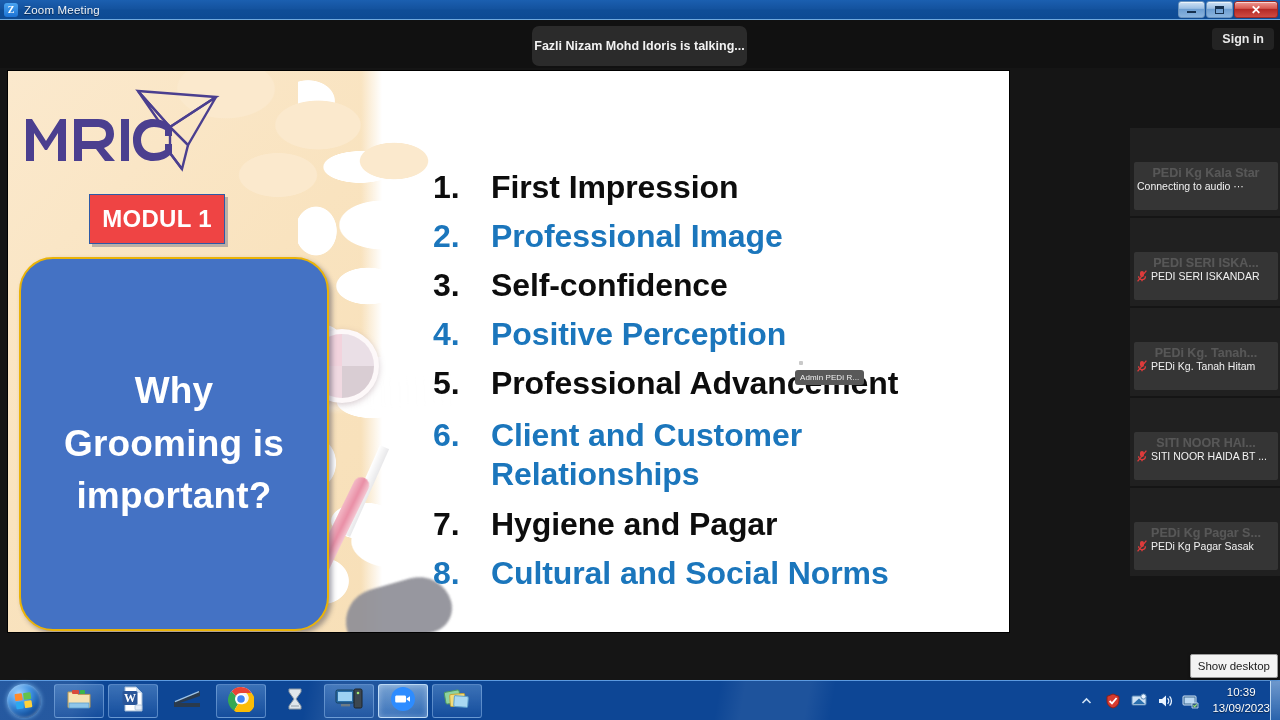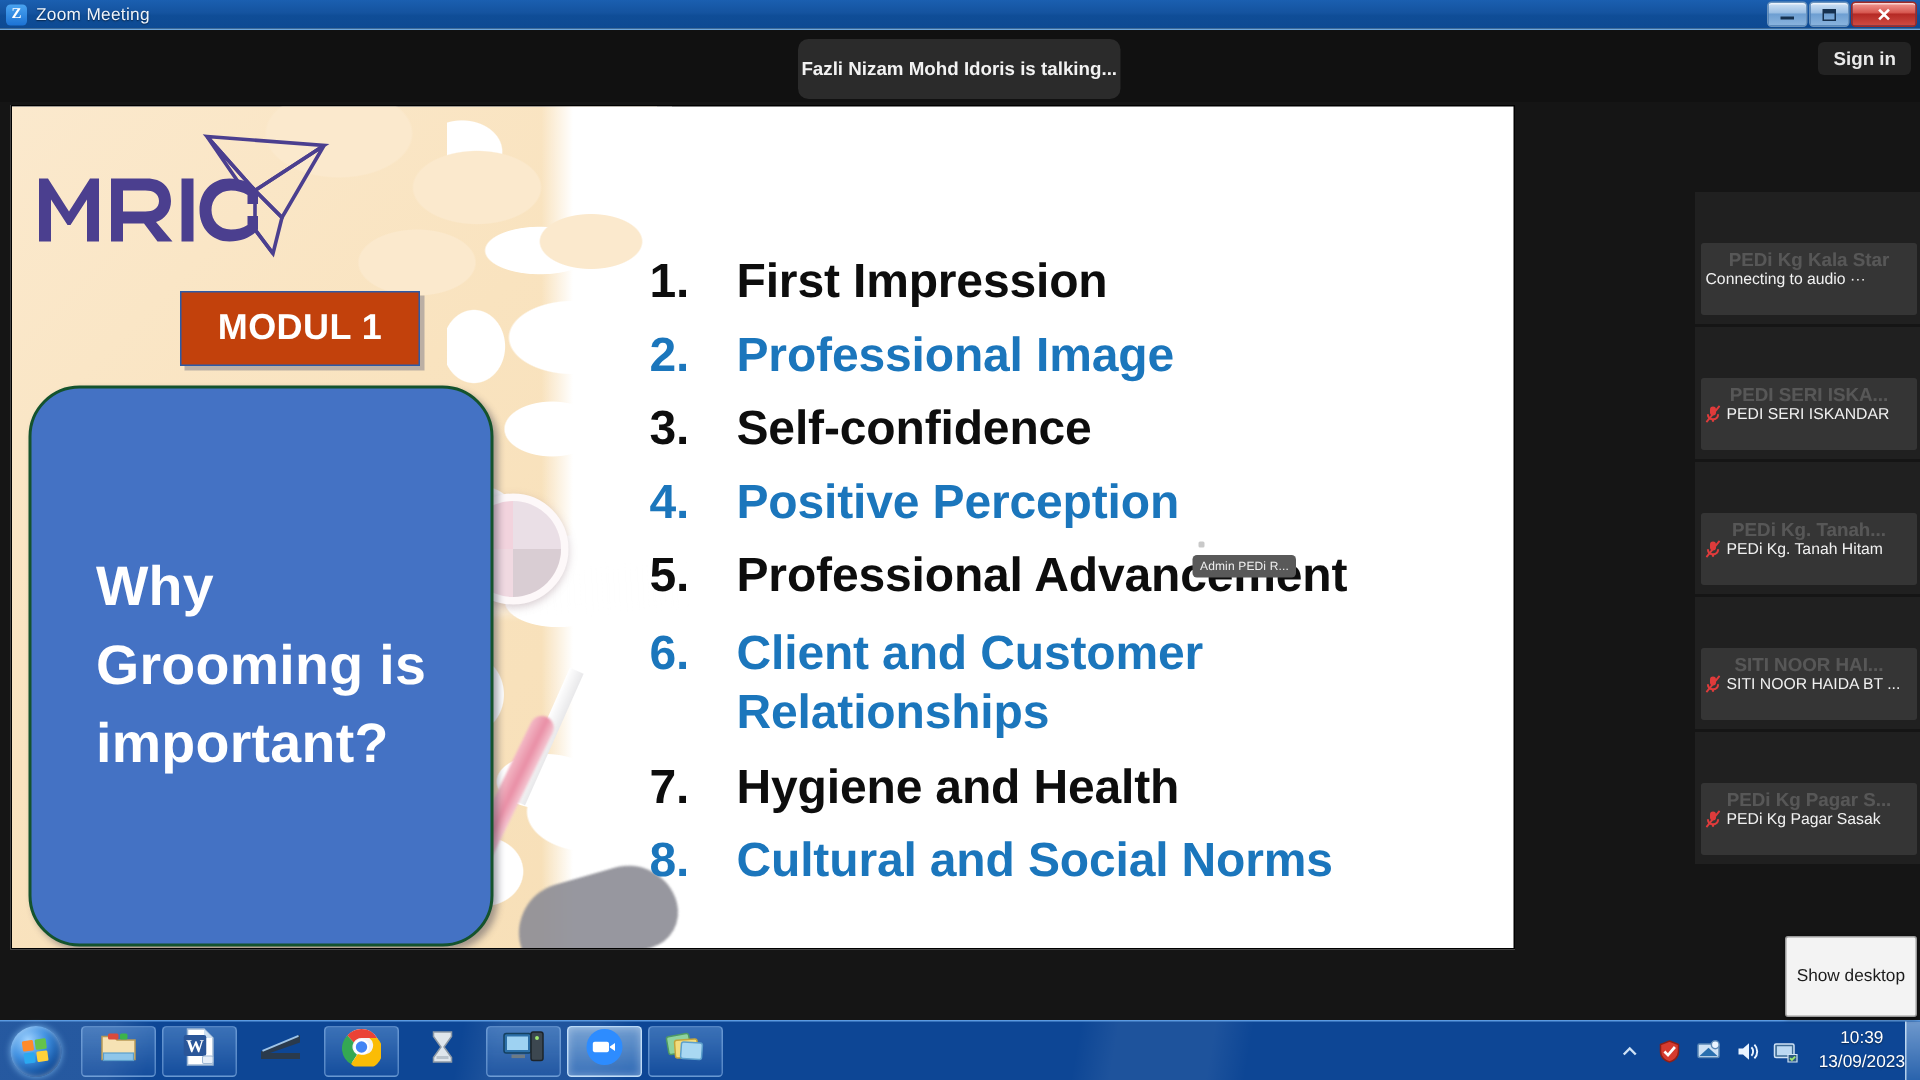--- a/index.html
+++ b/index.html
@@ -176,38 +176,38 @@
   }
 
   .logo {
     position: absolute; left: 12px; top: 12px;
     width: 210px; height: 92px;
   }
   .logo svg { display: block; }
 
   .modul-badge {
     position: absolute; left: 81px; top: 123px;
-    width: 160px; height: 50px;
-    background: #c2410c;
+    width: 136px; height: 50px;
+    background: #ef4444;
     border: 1px solid #2d5aa6;
     box-shadow: 3px 3px 0 rgba(110,110,130,.45);
     display: flex; align-items: center; justify-content: center;
     color: #ffffff; font-size: 24px; font-weight: bold;
     letter-spacing: .3px;
-    margin-left: 31px;
   }
 
   .why-card {
     position: absolute; left: 11px; top: 186px;
     width: 310px; height: 374px;
     background: #4472c4;
-    border: 2px solid #14532d;
+    border: 2px solid #eab308;
     border-radius: 34px;
     box-shadow: 3px 3px 5px rgba(60,60,80,.45);
     display: flex; align-items: center; justify-content: center;
+    text-align: center;
   }
   .why-card .why-text {
     color: #ffffff; font-size: 37px; font-weight: bold; line-height: 1.42;
     letter-spacing: .2px;
   }
 
   
   .slide-list {
     position: absolute; left: 425px; top: 100px;
     width: 560px;
@@ -328,21 +328,21 @@
   }
   .show-desktop-bar {
     position: absolute; right: 0; top: 0; width: 10px; height: 40px;
     background: linear-gradient(180deg, rgba(190,220,250,.55), rgba(90,150,215,.35));
     border-left: 1px solid rgba(220,240,255,.75);
   }
   .show-desktop-tip {
     position: absolute; right: 2px; bottom: 42px;
     background: #f3f3f3; border: 1px solid #9a9a9a;
     color: #1b1b1b; font-size: 11.5px;
-    padding: 20px 7px;
+    padding: 5px 7px;
     border-radius: 2px;
     box-shadow: 0 1px 3px rgba(0,0,0,.5);
     white-space: nowrap;
   }
 </style>
 </head>
 <body>
 
 <div id="app">
 
@@ -431,21 +431,21 @@
         <div class="li dark">
           <span class="num">5.</span>
           <span class="txt">Professional Advancement</span>
         </div>
         <div class="li blue two-line">
           <span class="num">6.</span>
           <span class="txt">Client and Customer Relationships</span>
         </div>
         <div class="li dark">
           <span class="num">7.</span>
-          <span class="txt">Hygiene and Health</span>
+          <span class="txt">Hygiene and Pagar</span>
         </div>
         <div class="li blue">
           <span class="num">8.</span>
           <span class="txt">Cultural and Social Norms</span>
         </div>
       </div>
     </div>
 
     <div class="admin-tag-dot"></div>
     <div class="admin-tag">Admin PEDi R...</div>

